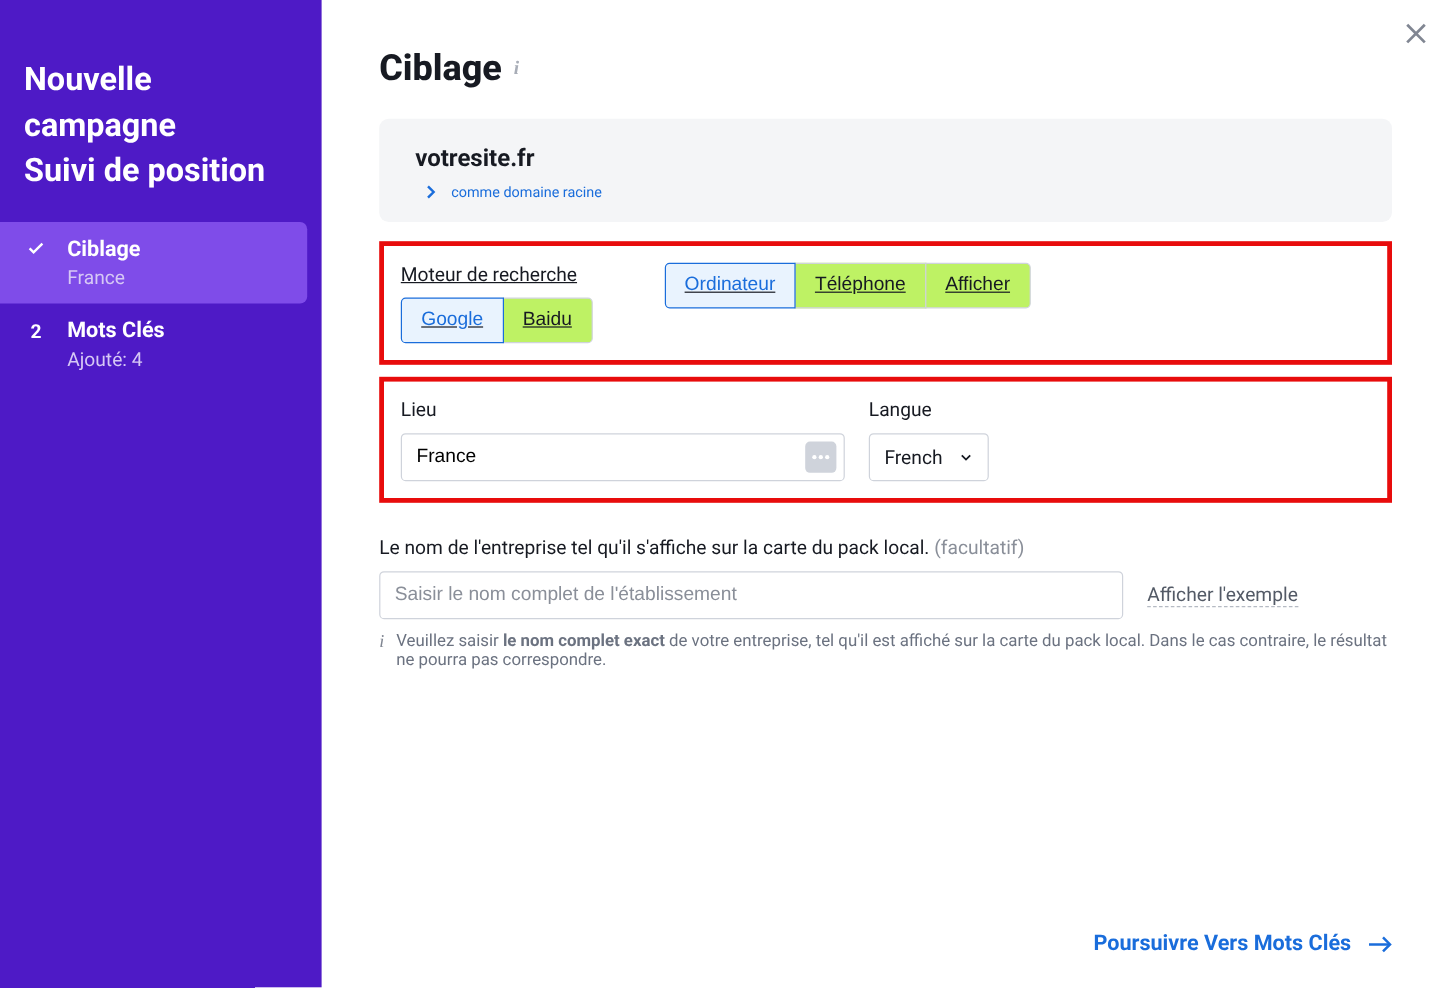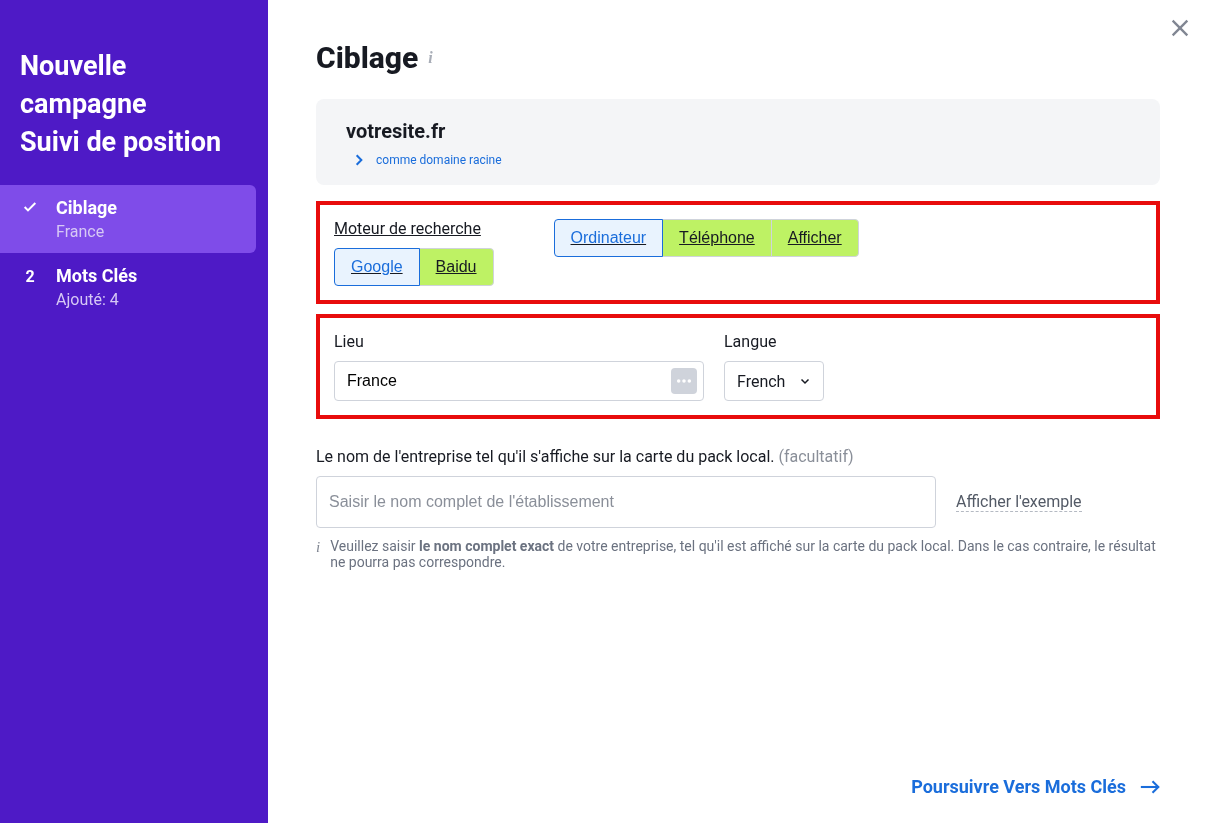--- a/index.html
+++ b/index.html
@@ -239,21 +239,21 @@
     .biz-row {
       display: flex;
       gap: 20px;
       align-items: center;
     }
     .biz-input {
       flex: 1;
       max-width: 620px;
       border: 1px solid #cfd3db;
       border-radius: 4px;
-      height: 52px;
+      height: 40px;
       padding: 0 12px;
       font-size: 16px;
       outline: none;
     }
     .biz-input::placeholder {
       color: #8a8f99;
     }
     .example-link {
       color: #535a66;
       font-size: 16px;

